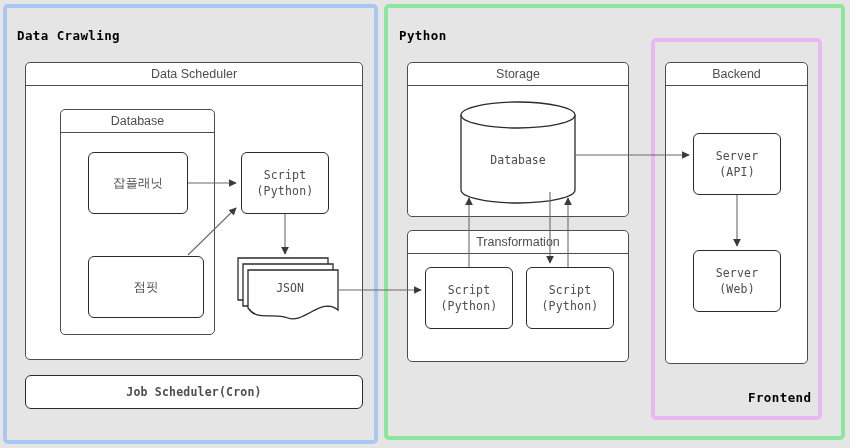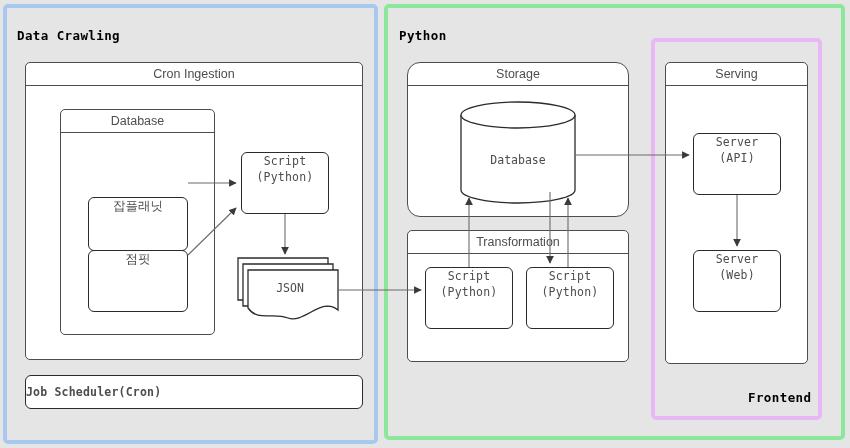--- a/index.html
+++ b/index.html
@@ -63,48 +63,49 @@
     text-align: center;
     font-size: 12.5px;
     color: #4d4d4d;
     border-bottom: 1.3px solid #4d4d4d;
     font-family: "Liberation Sans", sans-serif;
     white-space: nowrap;
     overflow: hidden;
   }
   .grp-ingestion      { left: 25px;  top: 62px;  width: 338px; height: 298px; }
   .grp-sources        { left: 60px;  top: 109px; width: 155px; height: 226px; }
-  .grp-storage        { left: 407px; top: 62px;  width: 222px; height: 155px; border-radius: 13px; }
+  .grp-storage        { left: 407px; top: 62px;  width: 222px; height: 155px; }
   .grp-transformation { left: 407px; top: 230px; width: 222px; height: 132px; }
   .grp-serving        { left: 665px; top: 62px;  width: 143px; height: 302px; }
 
   
   .node {
     position: absolute;
     box-sizing: border-box;
     border: 1.3px solid #2b2b2b;
     border-radius: 6px;
     background: #ffffff;
     display: flex;
     flex-direction: column;
     align-items: center;
+    justify-content: center;
     text-align: center;
     color: #4d4d4d;
     font-size: 12.5px;
     line-height: 16px;
   }
   .node.mono {
     font-family: "DejaVu Sans Mono", "Liberation Mono", monospace;
     font-size: 11.5px;
     letter-spacing: 0.2px;
   }
   .node.sans { font-family: "Liberation Sans", sans-serif; }
 
-  .n-jobplanet  { left: 88px;  top: 152px; width: 100px; height: 54px; margin-top: 45px; }
-  .n-jumpit     { left: 88px;  top: 250px; width: 100px; height: 62px; }
+  .n-jobplanet  { left: 88px;  top: 152px; width: 100px; height: 62px; }
+  .n-jumpit     { left: 88px;  top: 256px; width: 116px; height: 62px; }
   .n-script-ing { left: 241px; top: 152px; width: 88px;  height: 62px; }
   .n-script-t1  { left: 425px; top: 267px; width: 88px;  height: 62px; }
   .n-script-t2  { left: 526px; top: 267px; width: 88px;  height: 62px; }
   .n-server-api { left: 693px; top: 133px; width: 88px;  height: 62px; }
   .n-server-web { left: 693px; top: 250px; width: 88px;  height: 62px; }
   .n-scheduler  { left: 25px;  top: 375px; width: 338px; height: 34px;
                   flex-direction: row; font-weight: bold; }
 
   
   #overlay {
@@ -136,37 +137,37 @@
 
   <div class="panel panel-crawling"></div>
   <div class="panel panel-backend"></div>
   <div class="panel panel-frontend"></div>
 
   <div class="panel-label lbl-crawling">Data Crawling</div>
   <div class="panel-label lbl-backend">Python</div>
   <div class="panel-label lbl-frontend">Frontend</div>
 
   <div class="group grp-ingestion">
-    <div class="group-title">Cron Ingestion</div>
+    <div class="group-title">Data Scheduler</div>
   </div>
 
   <div class="group grp-sources">
     <div class="group-title">Database</div>
   </div>
 
   <div class="group grp-storage">
     <div class="group-title">Storage</div>
   </div>
 
   <div class="group grp-transformation">
     <div class="group-title">Transformation</div>
   </div>
 
   <div class="group grp-serving">
-    <div class="group-title">Serving</div>
+    <div class="group-title">Backend</div>
   </div>
 
   <div class="node sans n-jobplanet">
     <span>잡플래닛</span>
   </div>
 
   <div class="node sans n-jumpit">
     <span>점핏</span>
   </div>
 

